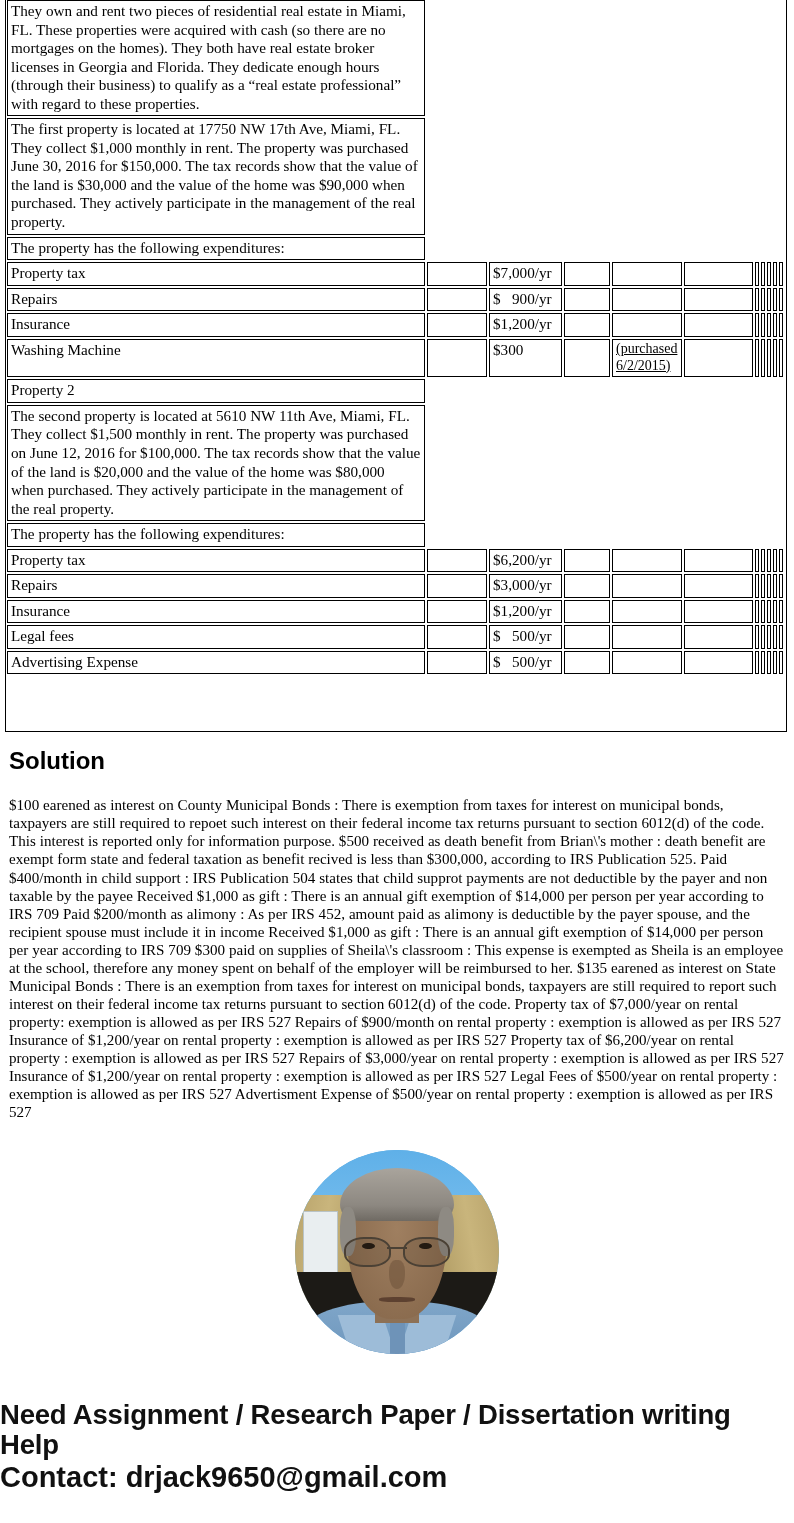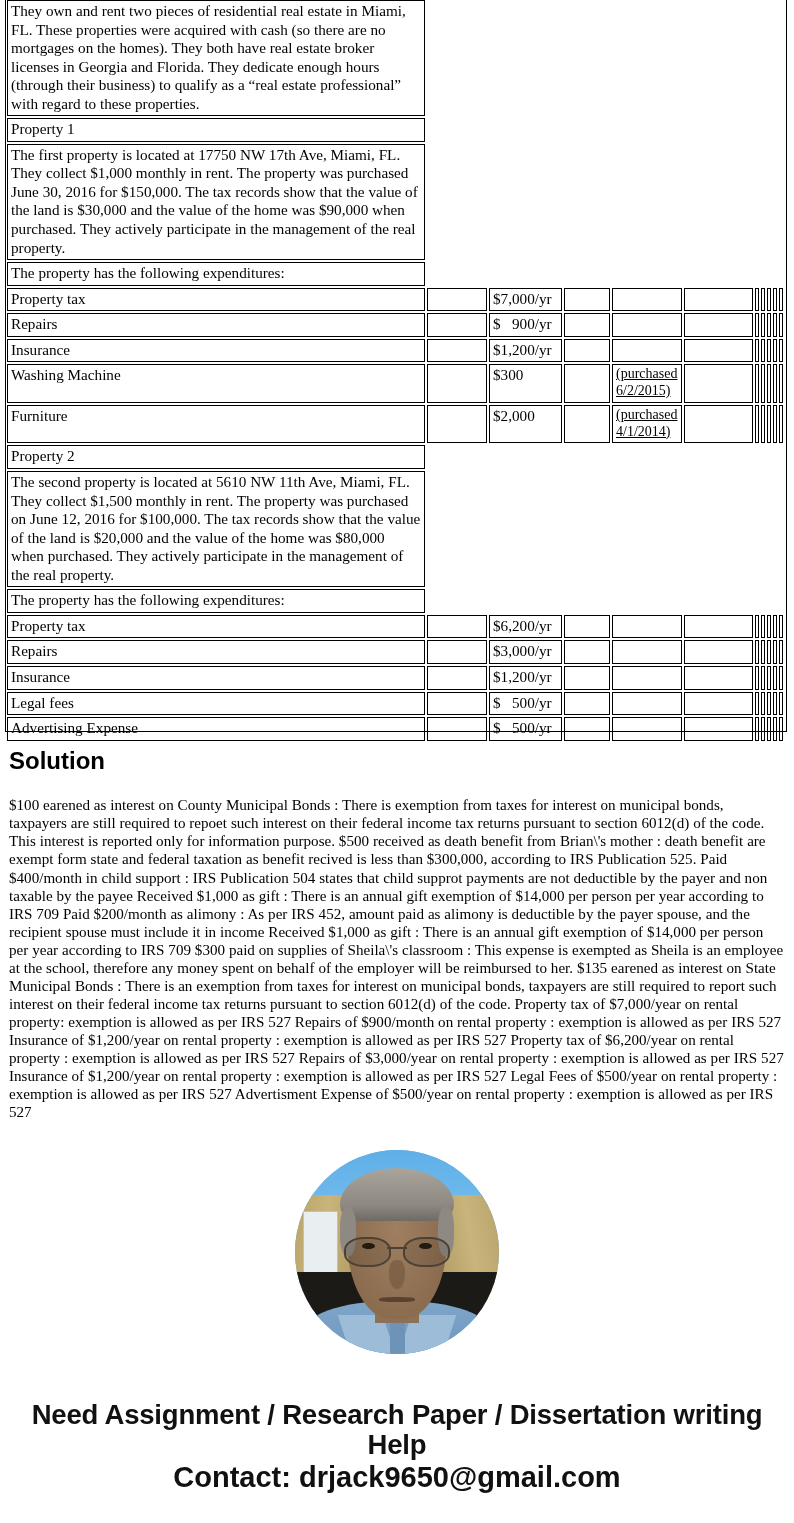--- a/index.html
+++ b/index.html
@@ -197,21 +197,21 @@
     position: absolute; left: 41%; top: 72%; width: 18%; height: 2.6%;
     background: #5d4130; border-radius: 40%;
   }
 
   
   .footer-wrap {
     position: absolute;
     left: 0;
     top: 1400px;
     width: 794px;
-    text-align: center;
+    text-align: left;
     font-family: "Liberation Sans", "DejaVu Sans", sans-serif;
     font-weight: bold;
     color: #111111;
   }
   .footer-line1 {
     font-size: 27.5px;
     line-height: 1.1;
     letter-spacing: -0.2px;
   }
   .footer-line2 {
@@ -238,24 +238,20 @@
         <col class="c-n4">
         <col class="c-n5">
     </colgroup>
     <tbody>
 
       <tr>
         <td class="narrative">They own and rent two pieces of residential real estate in Miami, FL. These properties were acquired with cash (so there are no mortgages on the homes). They both have real estate broker licenses in Georgia and Florida. They dedicate enough hours (through their business) to qualify as a “real estate professional” with regard to these properties.</td>
         <td class="blank-outer" colspan="10"></td>
       </tr>
 
-      <tr>
-        <td class="narrative">Property 1</td>
-        <td class="blank-outer" colspan="10"></td>
-      </tr>
 
       <tr>
         <td class="narrative">The first property is located at 17750 NW 17th Ave, Miami, FL. They collect $1,000 monthly in rent. The property was purchased June 30, 2016 for $150,000. The tax records show that the value of the land is $30,000 and the value of the home was $90,000 when purchased. They actively participate in the management of the real property.</td>
         <td class="blank-outer" colspan="10"></td>
       </tr>
 
       <tr>
         <td class="narrative">The property has the following expenditures:</td>
         <td class="blank-outer" colspan="10"></td>
       </tr>
@@ -298,33 +294,20 @@
         <td class="narrow"></td>
         <td class="narrow"></td>
         <td class="narrow"></td>
       </tr>
       <tr>
         <td>Washing Machine</td>
         <td></td>
         <td class="amount">$300</td>
         <td></td>
         <td class="note">(purchased 6/2/2015)</td>
-        <td></td>
-        <td class="narrow"></td>
-        <td class="narrow"></td>
-        <td class="narrow"></td>
-        <td class="narrow"></td>
-        <td class="narrow"></td>
-      </tr>
-      <tr>
-        <td>Furniture</td>
-        <td></td>
-        <td class="amount">$2,000</td>
-        <td></td>
-        <td class="note">(purchased 4/1/2014)</td>
         <td></td>
         <td class="narrow"></td>
         <td class="narrow"></td>
         <td class="narrow"></td>
         <td class="narrow"></td>
         <td class="narrow"></td>
       </tr>
 
       <tr>
         <td class="narrative">Property 2</td>

